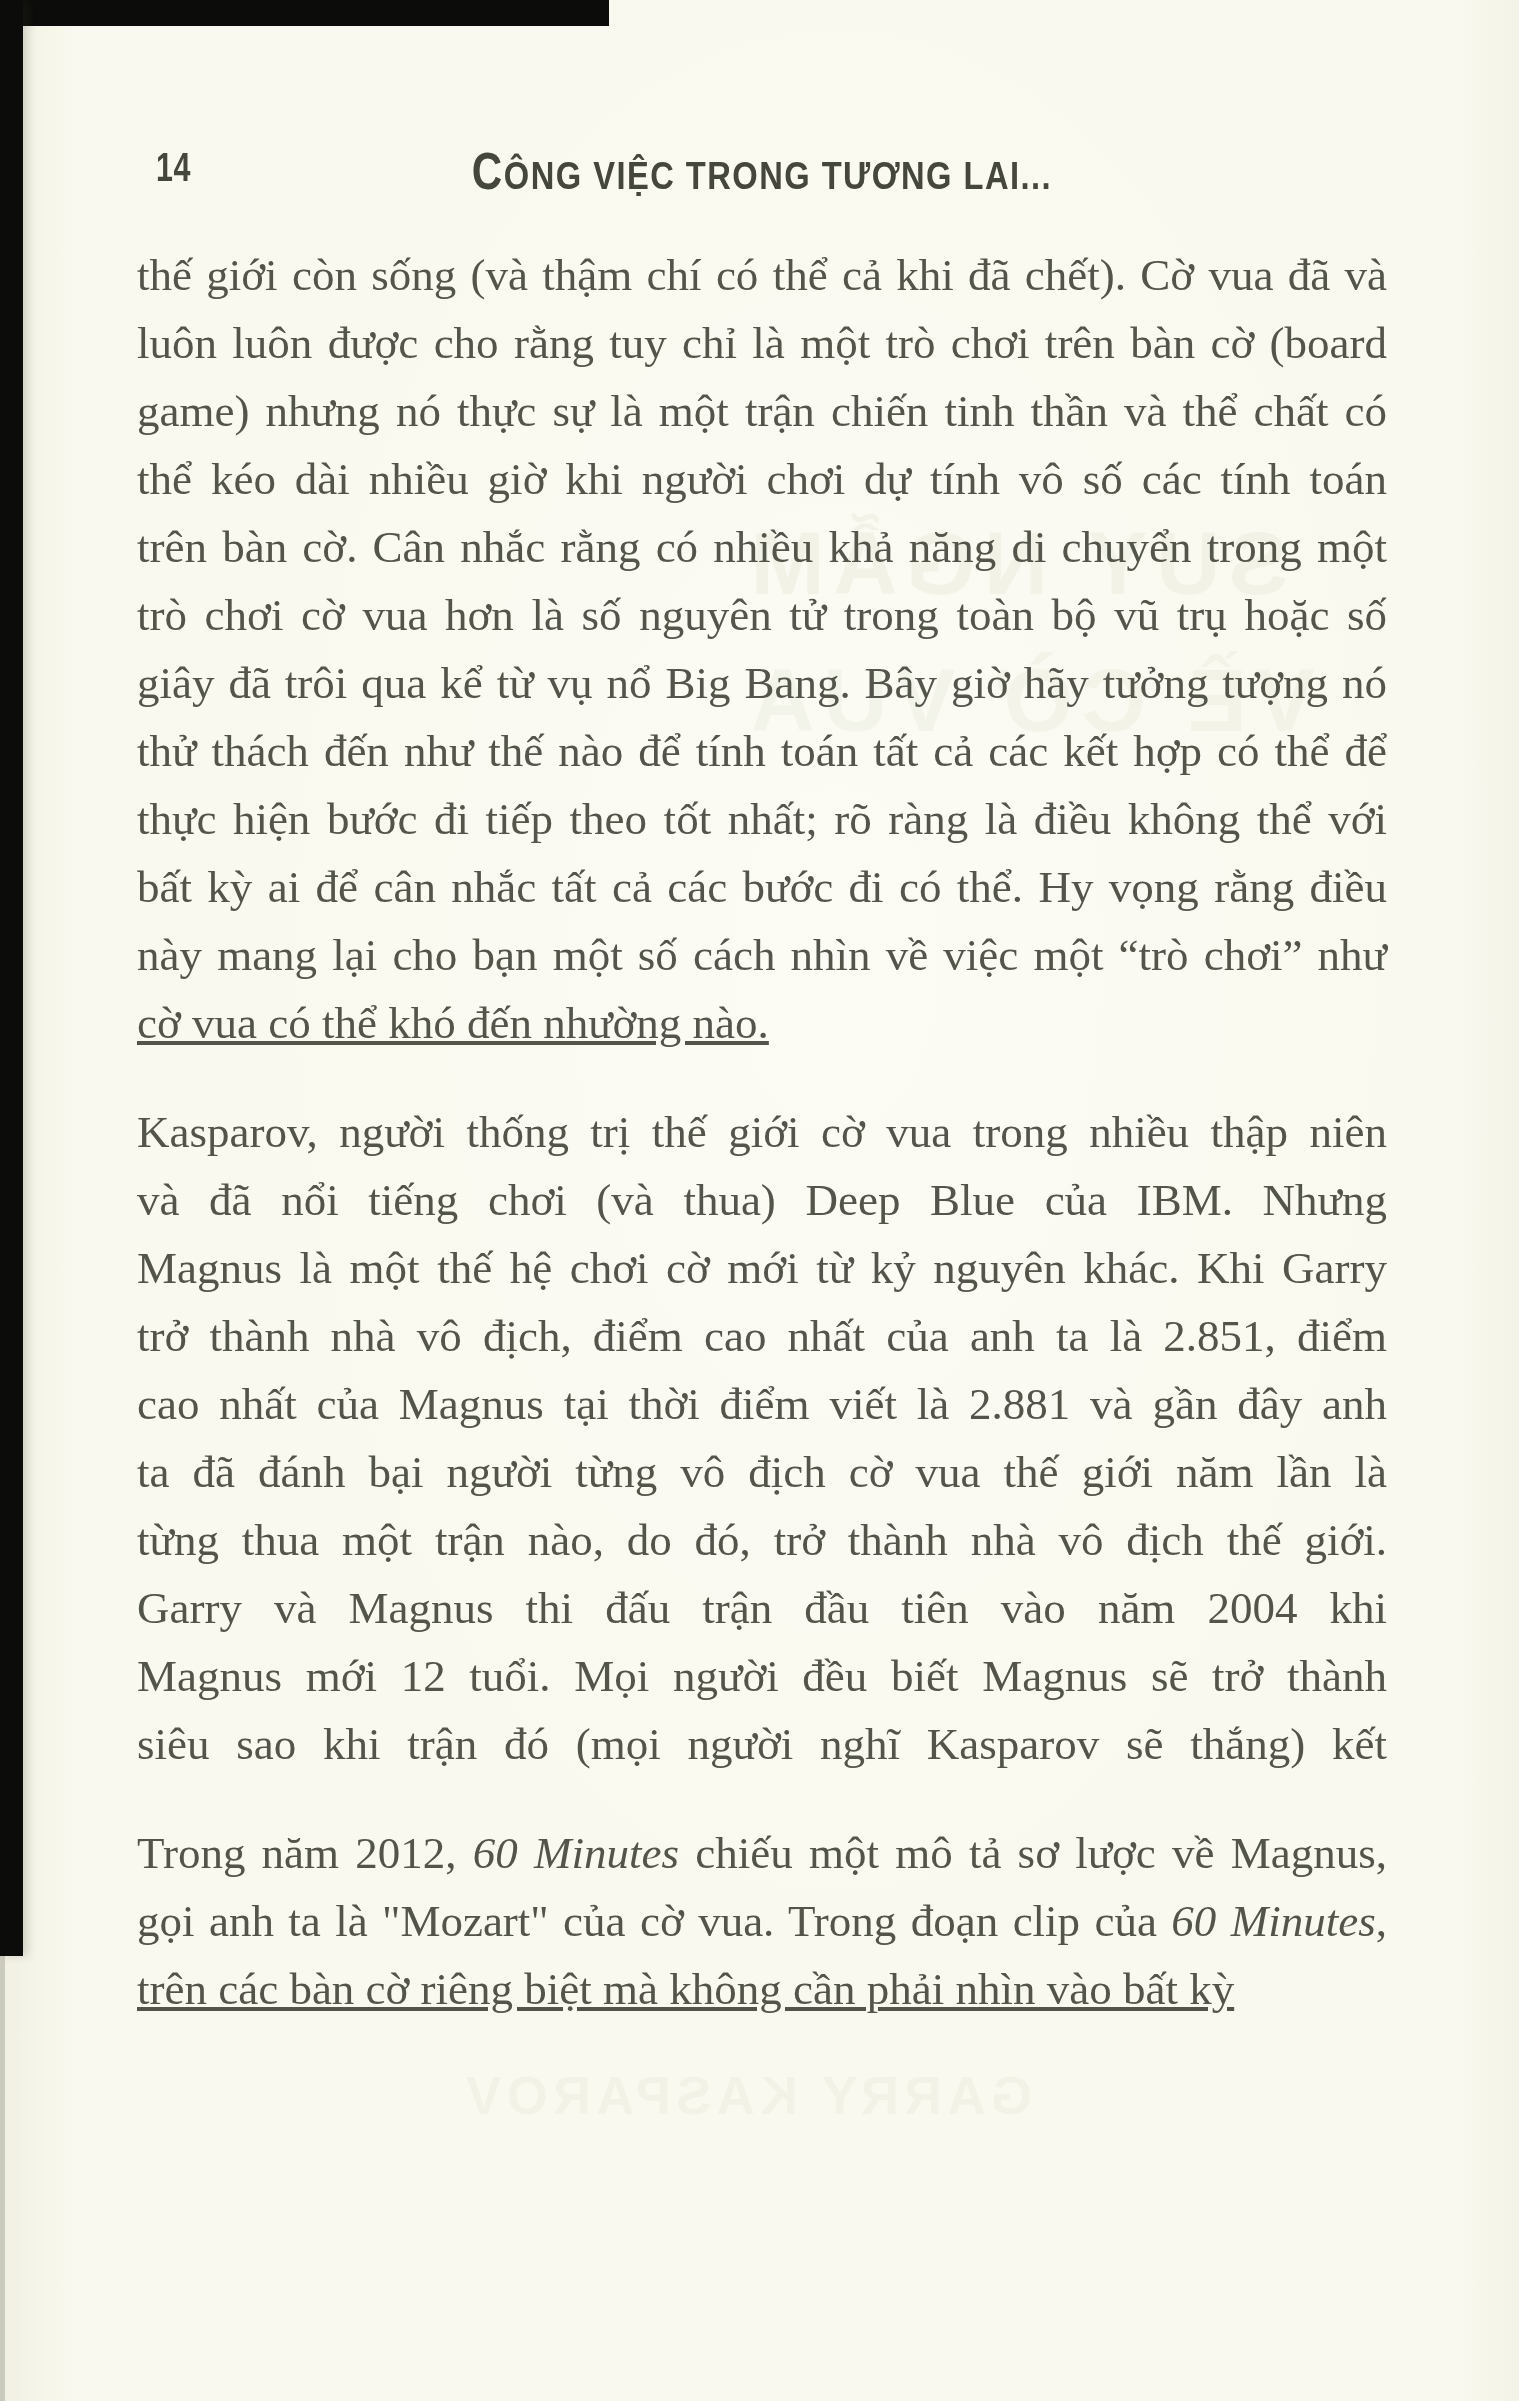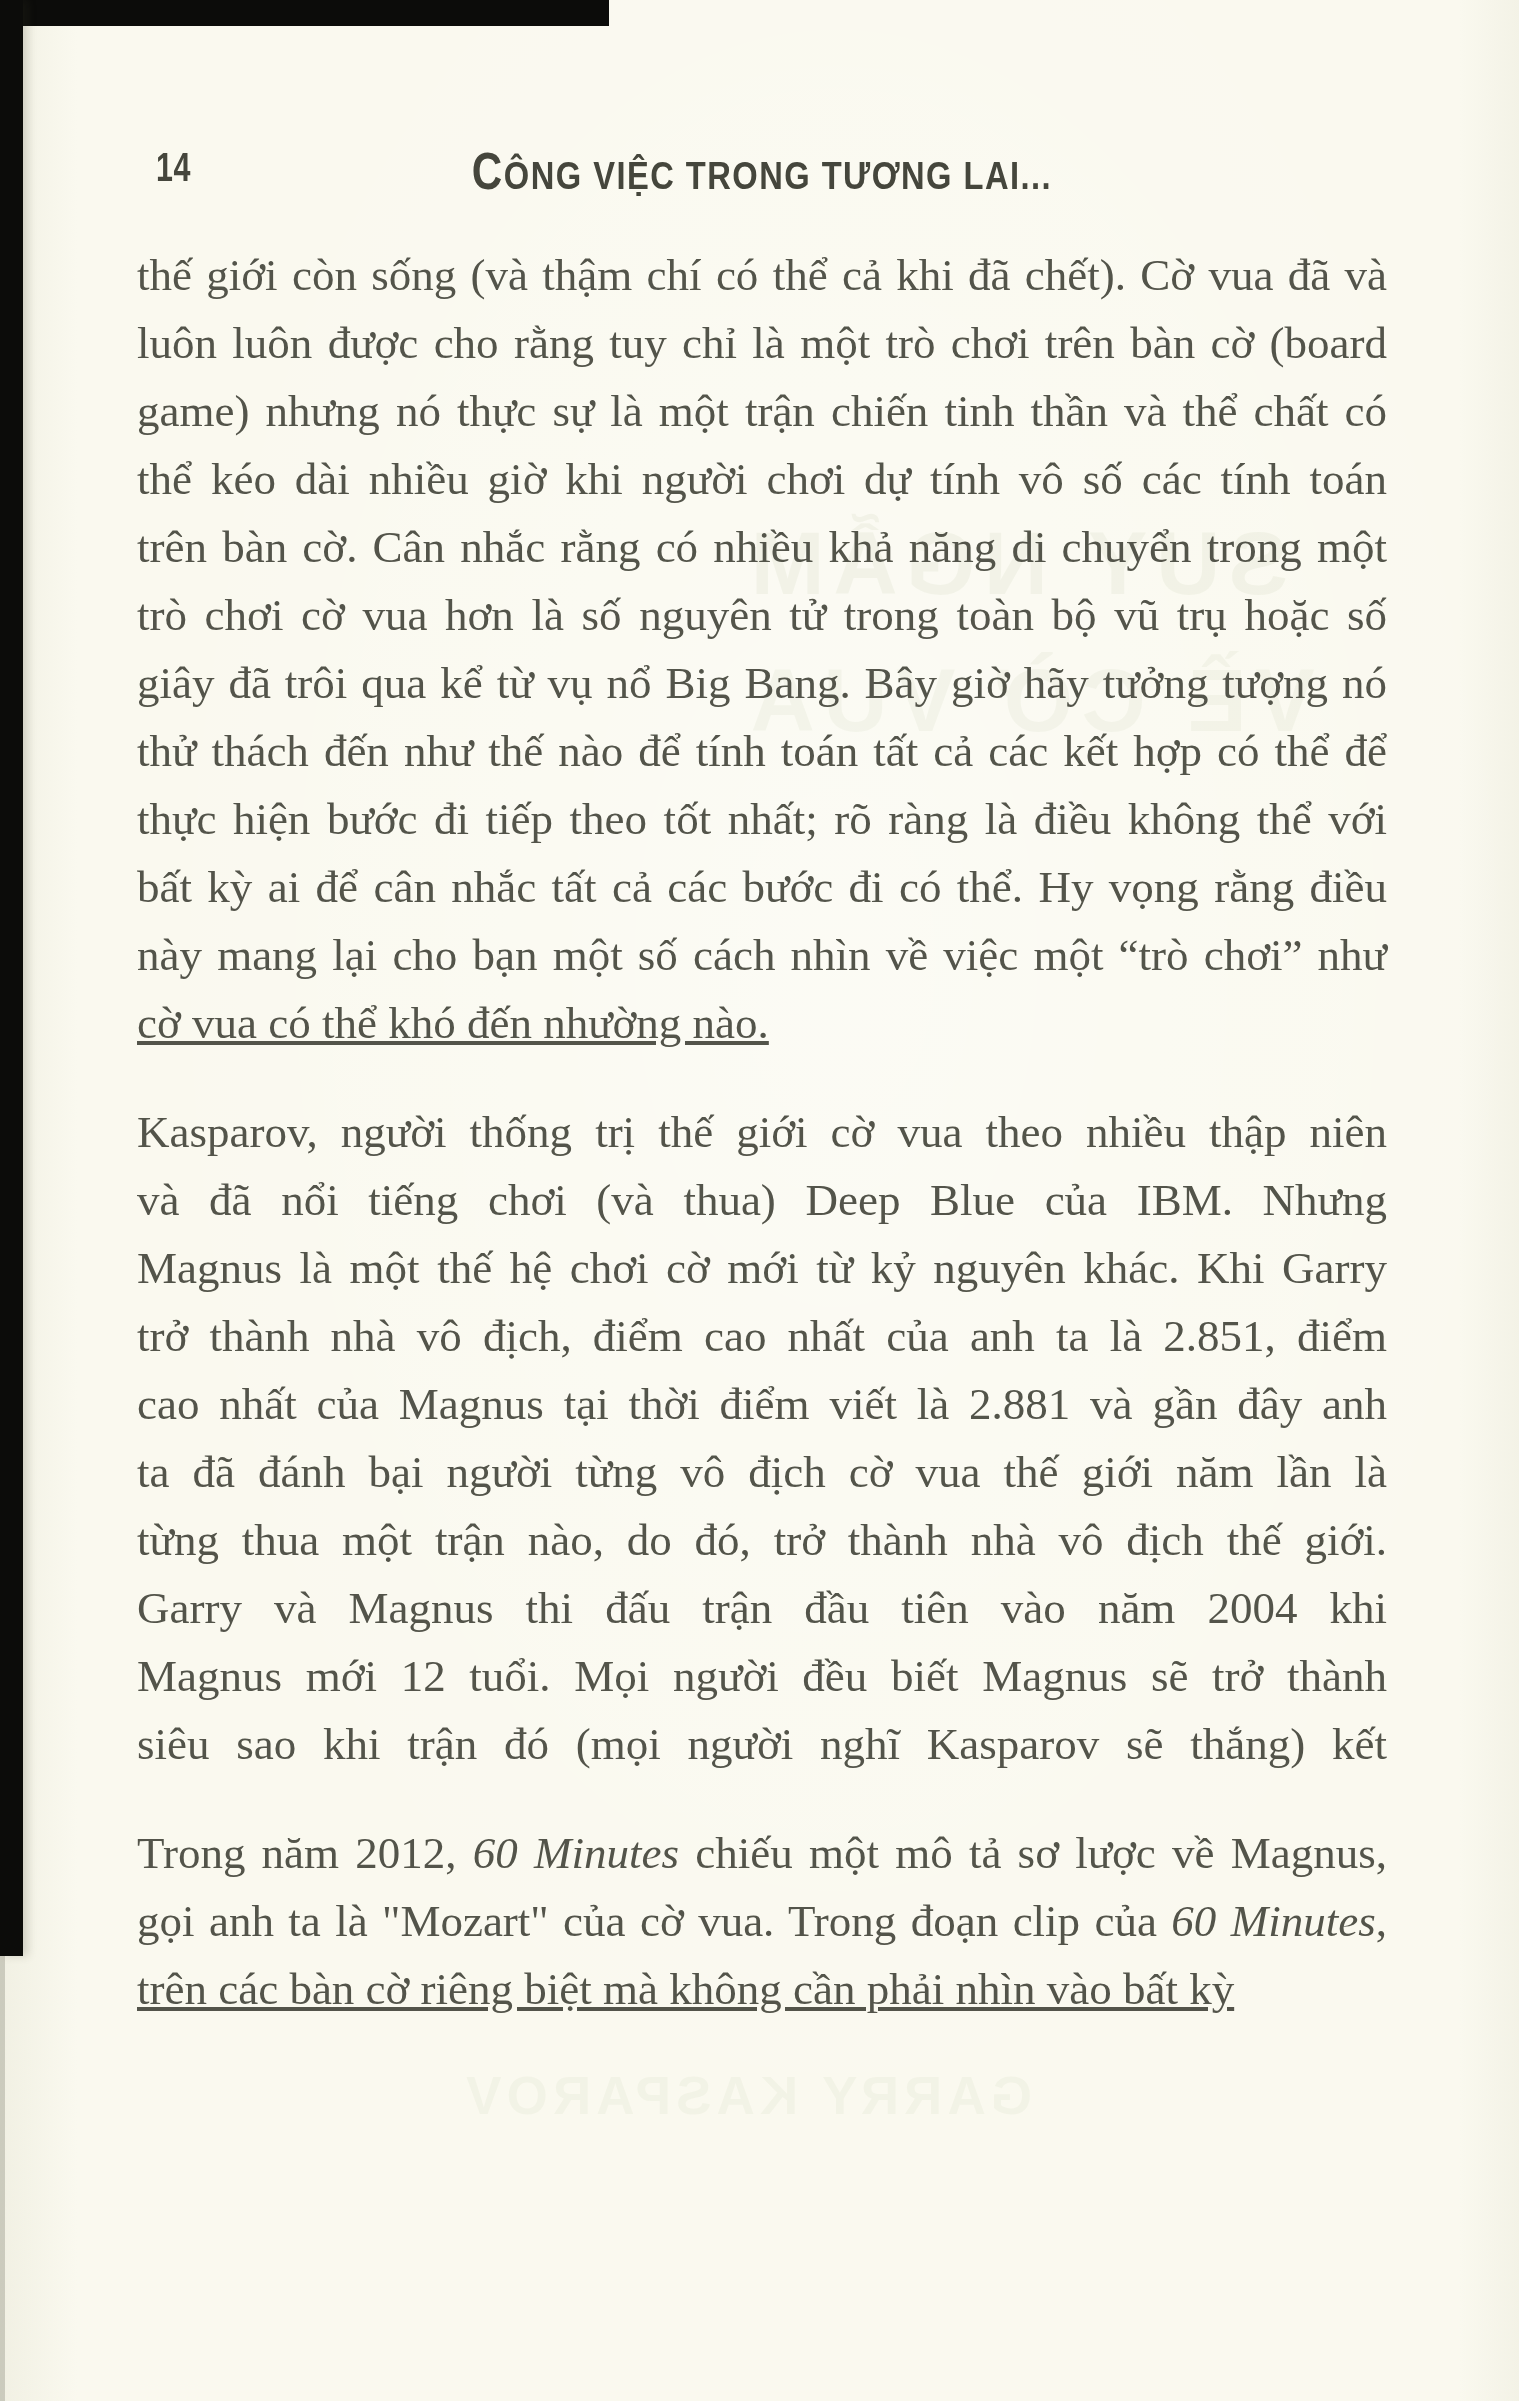--- a/index.html
+++ b/index.html
@@ -108,21 +108,21 @@
         <div class="line">trên bàn cờ. Cân nhắc rằng có nhiều khả năng di chuyển trong một</div>
         <div class="line">trò chơi cờ vua hơn là số nguyên tử trong toàn bộ vũ trụ hoặc số</div>
         <div class="line">giây đã trôi qua kể từ vụ nổ Big Bang. Bây giờ hãy tưởng tượng nó</div>
         <div class="line">thử thách đến như thế nào để tính toán tất cả các kết hợp có thể để</div>
         <div class="line">thực hiện bước đi tiếp theo tốt nhất; rõ ràng là điều không thể với</div>
         <div class="line">bất kỳ ai để cân nhắc tất cả các bước đi có thể. Hy vọng rằng điều</div>
         <div class="line">này mang lại cho bạn một số cách nhìn về việc một “trò chơi” như</div>
         <div class="line pl-last">cờ vua có thể khó đến nhường nào.</div>
       </div>
       <div class="para">
-        <div class="line">Kasparov, người thống trị thế giới cờ vua theo nhiều thập niên</div>
+        <div class="line">Kasparov, người thống trị thế giới cờ vua trong nhiều thập niên</div>
         <div class="line">và đã nổi tiếng chơi (và thua) Deep Blue của IBM. Nhưng</div>
         <div class="line">Magnus là một thế hệ chơi cờ mới từ kỷ nguyên khác. Khi Garry</div>
         <div class="line">trở thành nhà vô địch, điểm cao nhất của anh ta là 2.851, điểm</div>
         <div class="line">cao nhất của Magnus tại thời điểm viết là 2.881 và gần đây anh</div>
         <div class="line">ta đã đánh bại người từng vô địch cờ vua thế giới năm lần là</div>
         <div class="line">từng thua một trận nào, do đó, trở thành nhà vô địch thế giới.</div>
         <div class="line">Garry và Magnus thi đấu trận đầu tiên vào năm 2004 khi</div>
         <div class="line">Magnus mới 12 tuổi. Mọi người đều biết Magnus sẽ trở thành</div>
         <div class="line">siêu sao khi trận đó (mọi người nghĩ Kasparov sẽ thắng) kết</div>
       </div>

